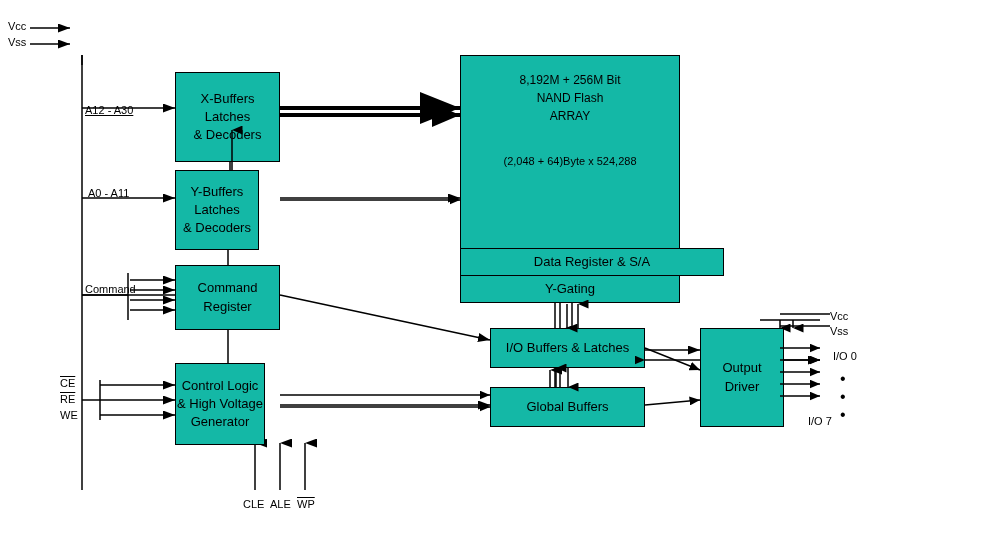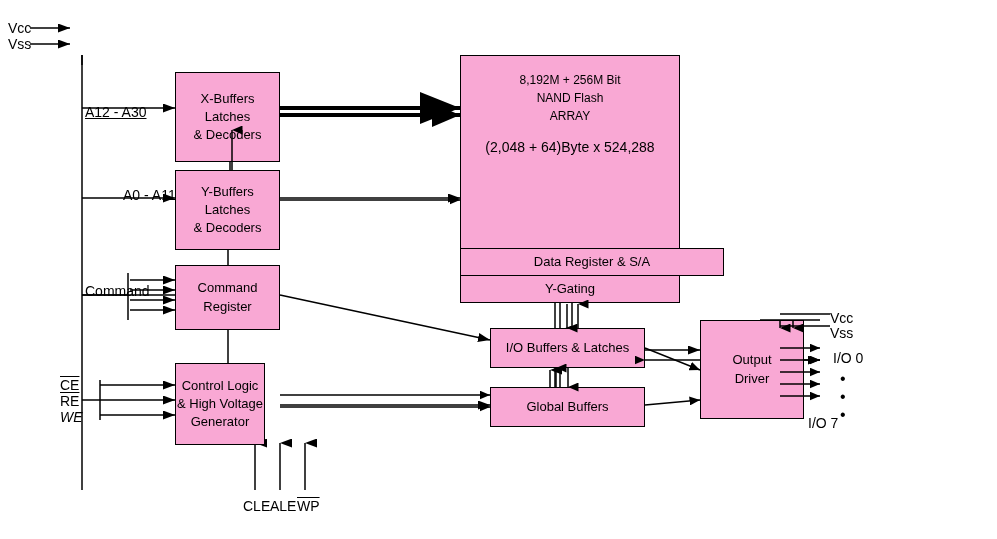--- a/index.html
+++ b/index.html
@@ -14,41 +14,41 @@
     }
     .diagram-container {
       position: relative;
       width: 997px;
       height: 539px;
       background: #fff;
     }
     .block {
       position: absolute;
       border: 1.5px solid #000;
-      background: #f9a8d4;
+      background: #14b8a6;
       display: flex;
       align-items: center;
       justify-content: center;
       text-align: center;
       line-height: 1.4;
     }
     .block-label {
       font-size: 13px;
       font-weight: normal;
     }
     svg.diagram-svg {
       position: absolute;
       top: 0; left: 0;
       width: 997px;
       height: 539px;
       overflow: visible;
     }
     .signal-label {
       position: absolute;
-      font-size: 14px;
+      font-size: 11px;
     }
     .overline {
       text-decoration: overline;
     }
   </style>
 </head>
 <body>
 
 <div class="diagram-container">
 
@@ -132,35 +132,35 @@
     <span>Vcc</span>
   </div>
   <div class="signal-label" style="left:8px; top:36px;">
     <span>Vss</span>
   </div>
 
   <div class="signal-label" style="left:85px; top:104px;text-decoration:underline;">
     <span>A12 - A30</span>
   </div>
 
-  <div class="signal-label" style="left:88px; top:187px;margin-left:35px;">
+  <div class="signal-label" style="left:88px; top:187px;">
     <span>A0 - A11</span>
   </div>
 
   <div class="signal-label" style="left:85px; top:283px;">
     <span>Command</span>
   </div>
 
   <div class="signal-label" style="left:60px; top:377px;">
     <span class="overline">CE</span>
   </div>
   <div class="signal-label" style="left:60px; top:393px;">
     <span class="overline">RE</span>
   </div>
-  <div class="signal-label" style="left:60px; top:409px;font-style:italic;">
+  <div class="signal-label" style="left:60px; top:409px;">
     <span>WE</span>
   </div>
 
   <div class="signal-label" style="left:243px; top:498px;">
     <span>CLE</span>
   </div>
   <div class="signal-label" style="left:270px; top:498px;">
     <span>ALE</span>
   </div>
   <div class="signal-label" style="left:297px; top:498px;text-align:center;">
@@ -181,30 +181,30 @@
   <div class="signal-label" style="left:840px; top:370px; font-size:16px; letter-spacing:2px;">•<br>•<br>•</div>
 
   <div class="signal-label" style="left:808px; top:415px;">
     <span>I/O 7</span>
   </div>
 
   <div class="block" style="left:175px; top:72px; width:105px; height:90px;">
     <span class="block-label">X-Buffers<br>Latches<br>&amp; Decoders</span>
   </div>
 
-  <div class="block" style="left:175px; top:170px; width:105px; height:80px;">
+  <div class="block" style="left:175px; top:170px; width:84px; height:80px;">
     <span class="block-label">Y-Buffers<br>Latches<br>&amp; Decoders</span>
   </div>
 
   <div class="block" style="left:460px; top:55px; width:220px; height:195px; flex-direction:column; justify-content:flex-start; padding-top:15px;">
     <div style="text-align:center; line-height:1.5;">
       <div style="font-size:12px;">8,192M + 256M Bit</div>
       <div style="font-size:12px;">NAND Flash</div>
       <div style="font-size:12px;">ARRAY</div>
-      <div style="font-size:14px; margin-top:12px;">(2,048 + 64)Byte x 524,288</div>
+      <div style="font-size:11px; margin-top:28px;">(2,048 + 64)Byte x 524,288</div>
     </div>
   </div>
 
   <div class="block" style="left:460px; top:248px; width:264px; height:28px;">
     <span class="block-label">Data Register &amp; S/A</span>
   </div>
 
   <div class="block" style="left:460px; top:275px; width:220px; height:28px;justify-content:center;">
     <span class="block-label">Y-Gating</span>
   </div>
@@ -218,21 +218,21 @@
   </div>
 
   <div class="block" style="left:490px; top:328px; width:155px; height:40px;">
     <span class="block-label">I/O Buffers &amp; Latches</span>
   </div>
 
   <div class="block" style="left:490px; top:387px; width:155px; height:40px;">
     <span class="block-label">Global Buffers</span>
   </div>
 
-  <div class="block" style="left:700px; top:320px; width:104px; height:99px;">
+  <div class="block" style="left:700px; top:328px; width:84px; height:99px;">
     <span class="block-label">Output<br>Driver</span>
   </div>
 
   <svg style="position:absolute;top:0;left:0;width:997px;height:539px;pointer-events:none;">
     <defs>
       <marker id="arr2" markerWidth="7" markerHeight="6" refX="7" refY="3" orient="auto">
         <polygon points="0 0, 7 3, 0 6" fill="#000"></polygon>
       </marker>
       <marker id="arr2-rev" markerWidth="7" markerHeight="6" refX="0" refY="3" orient="auto">
         <polygon points="7 0, 0 3, 7 6" fill="#000"></polygon>

